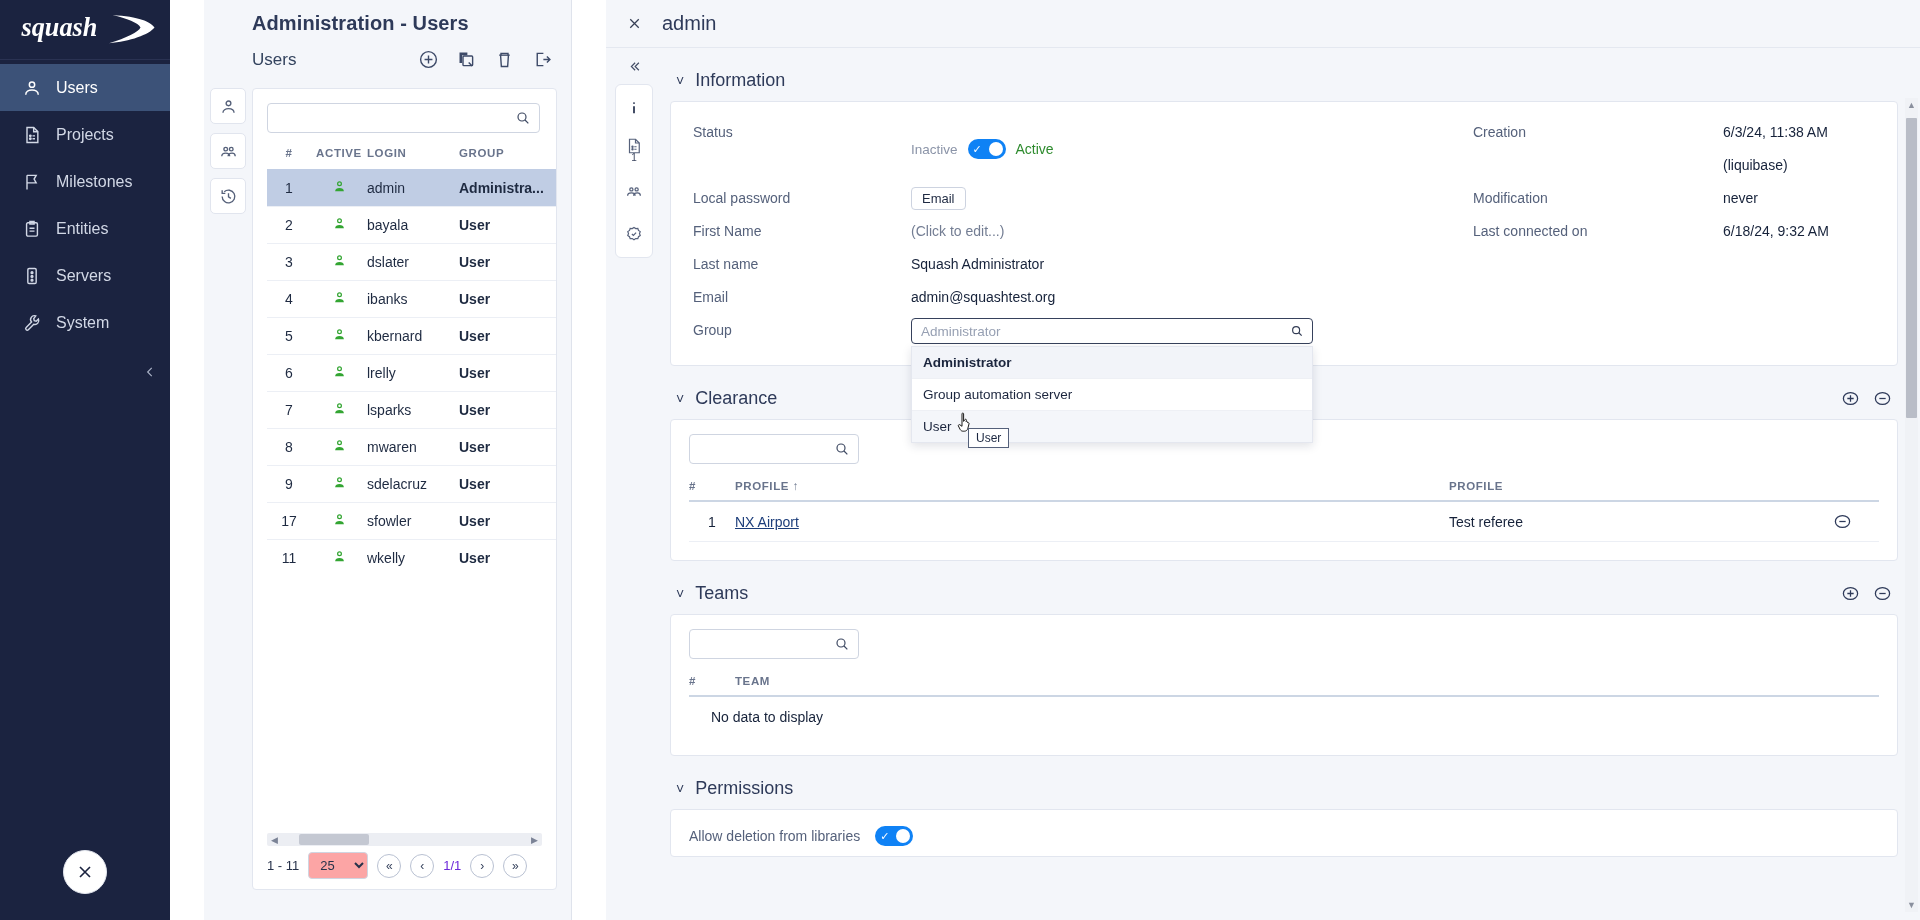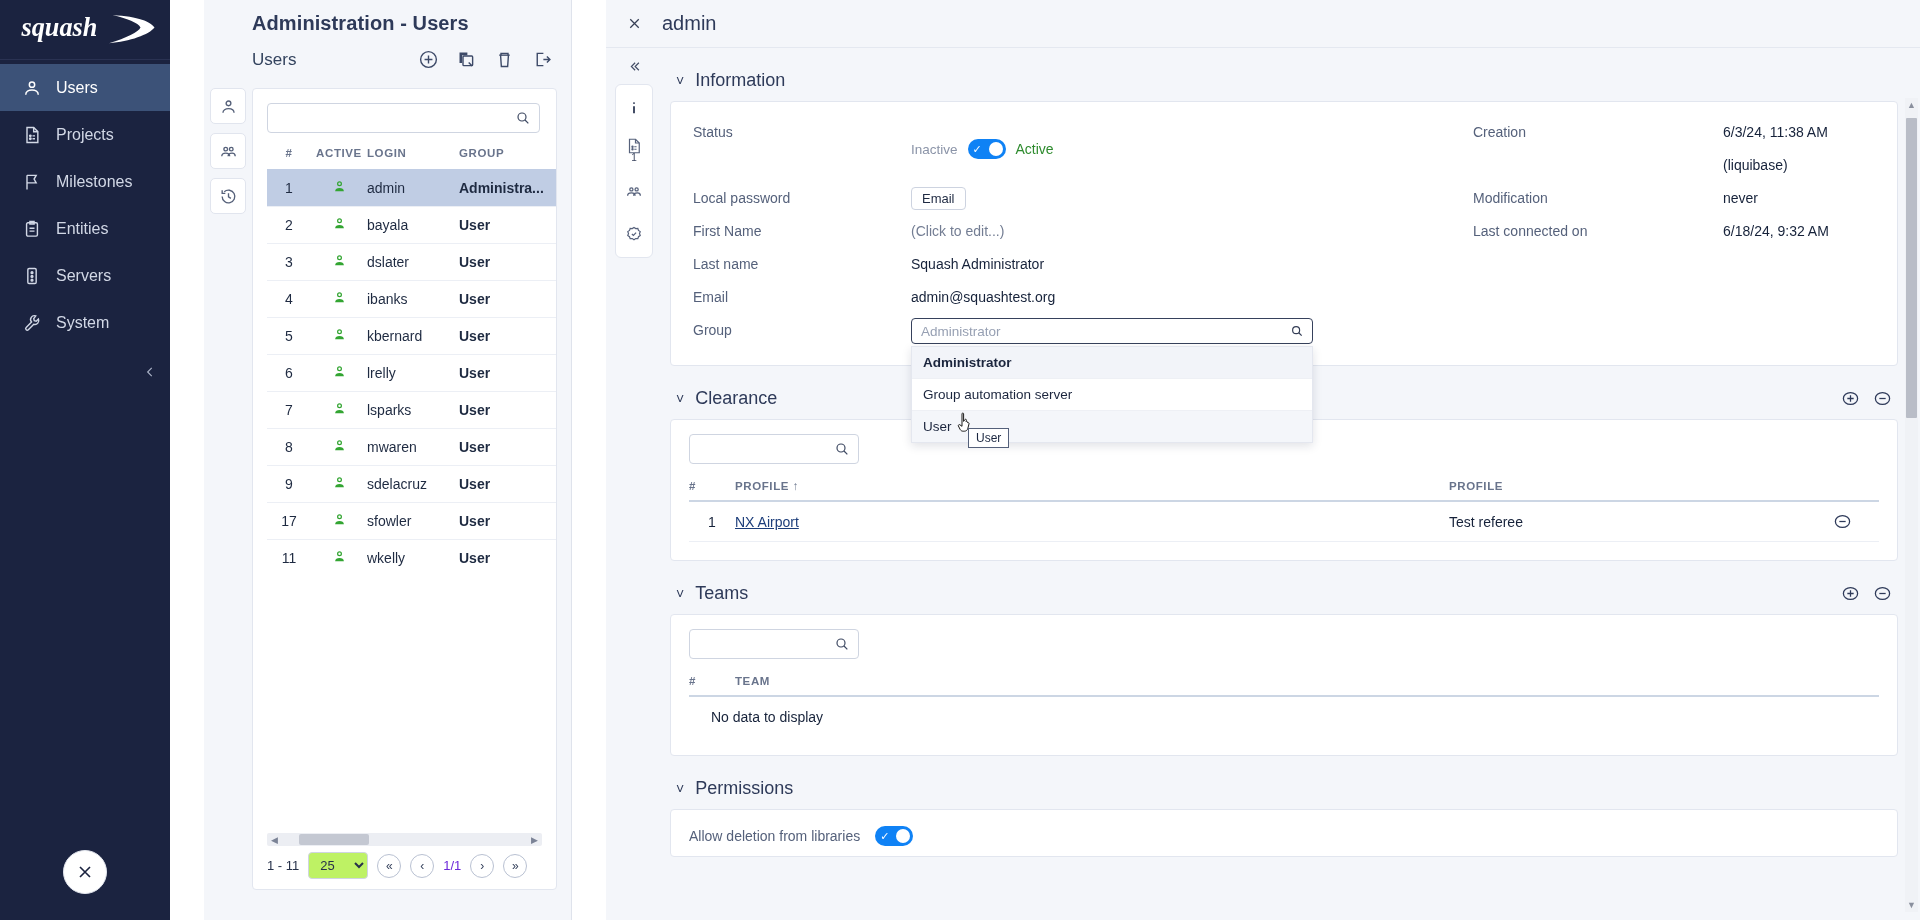--- a/index.html
+++ b/index.html
@@ -121,21 +121,21 @@
   .hscroll .thumb {
     position: absolute; left: 32px; width: 70px; height: 11px;
     background: #c4c8d2; border-radius: 2px;
   }
   .pager {
     display: flex; align-items: center; gap: 9px; padding: 0 10px 10px 14px;
     font-size: 13px; color: #2a3category; color: #27324a;
   }
   .pager select {
     height: 27px; width: 60px; border: 1px solid #cfd5e1; border-radius: 4px;
-    font-size: 13px; color: #27324a; background: #bef264; padding-left: 7px;
+    font-size: 13px; color: #27324a; background: #fca5a5; padding-left: 7px;
     font-family: "Liberation Sans", sans-serif; cursor: pointer;
   }
   .pg-btn {
     width: 24px; height: 24px; border-radius: 50%; border: 1px solid #b9c1d2;
     display: flex; align-items: center; justify-content: center;
     color: #3a4considering; color: #35415c; font-size: 12px; cursor: pointer; background:#fff;
   }
   .pg-num { font-size: 13px; color: #6d28d9; }
 
   

